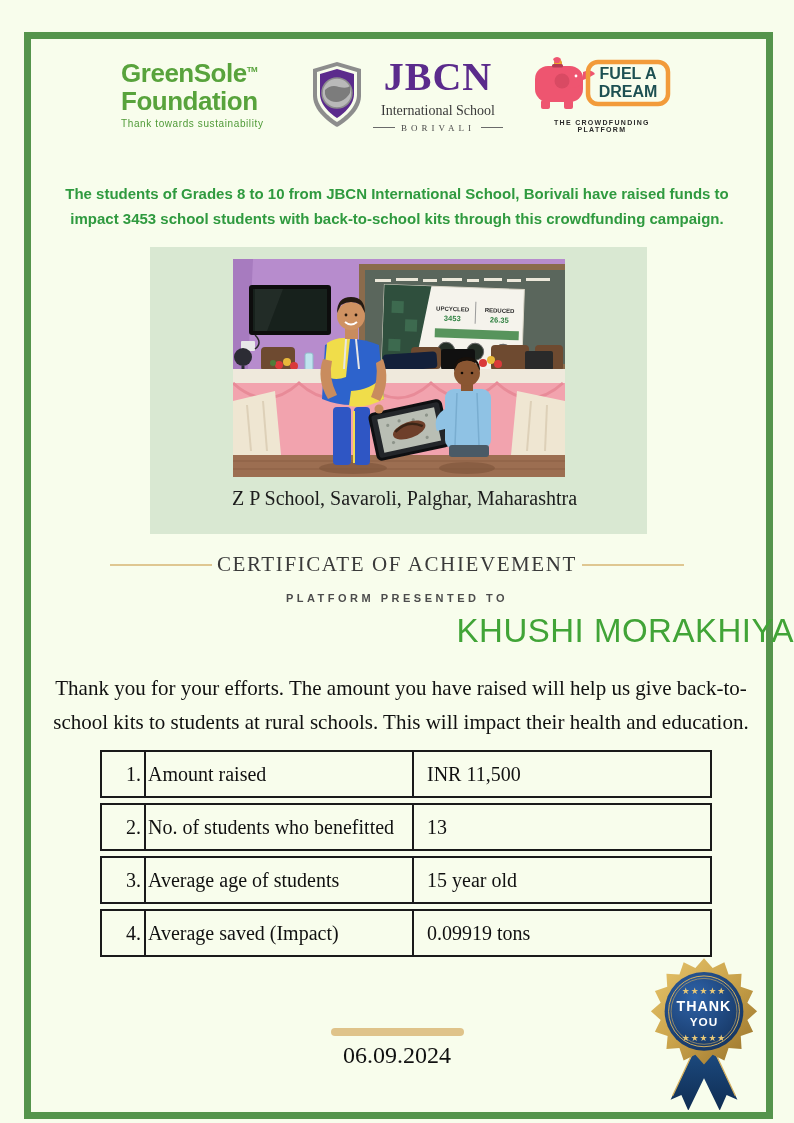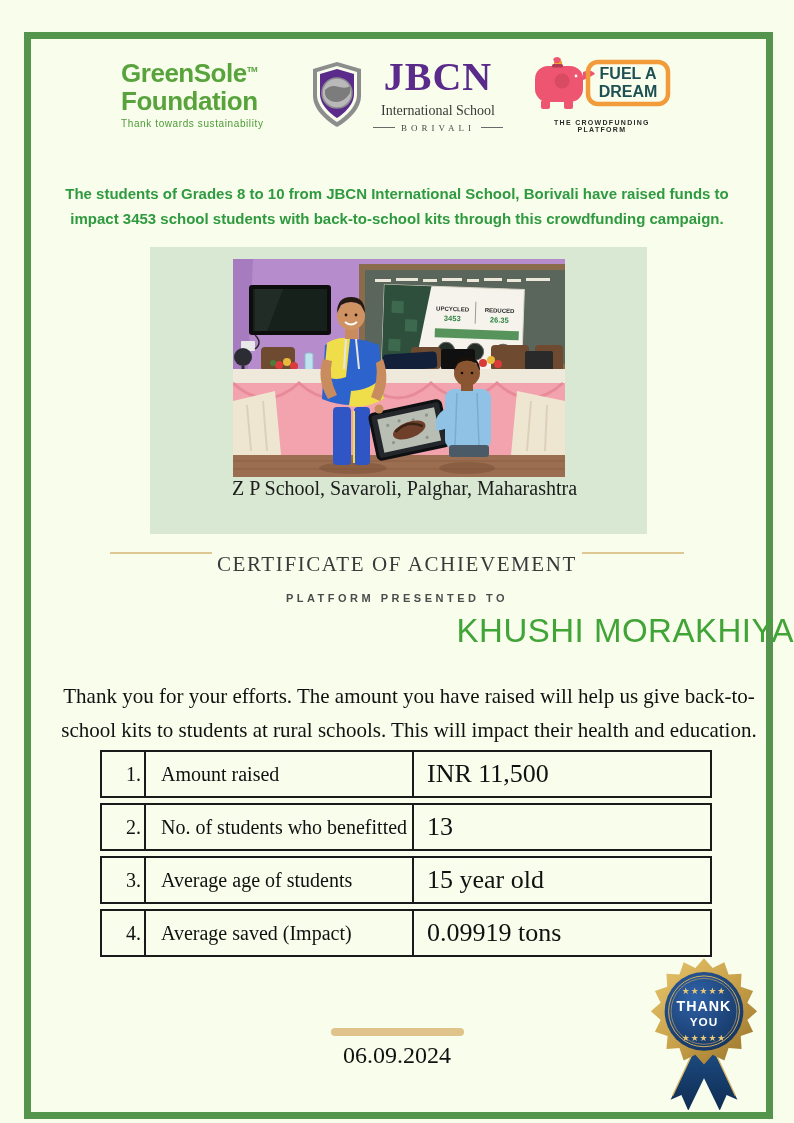--- a/index.html
+++ b/index.html
@@ -38,65 +38,65 @@
     text-align:center;font-size:15px;font-weight:bold;color:#2f9a3f;
     line-height:1.65;margin:0;
   }
   
   .panel{
     position:absolute;top:247px;left:150px;width:497px;height:287px;
     background:#d9e8d2;text-align:center;
   }
   .panel svg.photo{display:block;margin:12px auto 0 auto;}
   .caption{
-    font-family:"Liberation Serif",serif;
+    margin-top:10px;font-family:"Liberation Serif",serif;
     font-size:20px;color:#1c1c1c;padding-left:12px;
   }
   
   .cert-heading{
     position:absolute;top:552px;left:0;width:100%;
-    display:flex;justify-content:center;gap:5px;
+    display:flex;align-items:center;justify-content:center;gap:5px;
   }
   .h-line{width:102px;height:2px;background:#dfc791;}
   .h-title{
     font-family:"Liberation Serif",serif;font-size:21px;color:#3a3a3a;
     letter-spacing:1.6px;font-weight:normal;margin:0;
   }
   .presented{
     position:absolute;top:592px;left:0;width:100%;text-align:center;
     font-size:11px;letter-spacing:3.5px;color:#4c4c4c;font-weight:bold;
   }
   .name{
     position:absolute;top:612px;left:0;width:100%;text-align:right;
     font-size:33px;color:#41a437;letter-spacing:0.5px;
   }
   .message{
-    position:absolute;top:668px;left:27px;width:740px;margin:12px;
+    position:absolute;top:668px;left:27px;width:740px;margin:4px;
     text-align:center;font-family:"Liberation Serif",serif;
     font-size:21px;color:#111;line-height:1.6;
   }
   
   .info-table{position:absolute;top:750px;left:100px;width:612px;}
   .t-row{
     display:grid;grid-template-columns:44px 266px 1fr;
     border:2px solid #1a1a1a;height:44px;background:transparent;
   }
   .t-row + .t-row{margin-top:5px;}
   .t-num{
     border-right:2px solid #1a1a1a;display:flex;align-items:center;
     justify-content:flex-end;padding-right:3px;
     font-family:"Liberation Serif",serif;font-size:20px;color:#111;
   }
   .t-label{
-    display:flex;align-items:center;padding-left:15px;
+    display:flex;align-items:center;padding-left:2px;
     font-family:"Liberation Serif",serif;font-size:20px;color:#111;
   }
   .t-value{
     border-left:2px solid #1a1a1a;display:flex;align-items:center;
-    padding-left:13px;font-family:"Liberation Serif",serif;font-size:26px;color:#111;
+    padding-left:13px;font-family:"Liberation Serif",serif;font-size:20px;color:#111;
   }
   
   .date-wrap{position:absolute;top:1028px;left:0;width:100%;text-align:center;}
   .date-bar{width:133px;height:8px;border-radius:4px;background:#dfc38a;margin:0 auto;}
   .date-text{
     margin-top:6px;font-family:"Liberation Serif",serif;
     font-size:24px;color:#111;
   }
   
   .badge{position:absolute;left:645px;top:952px;}

